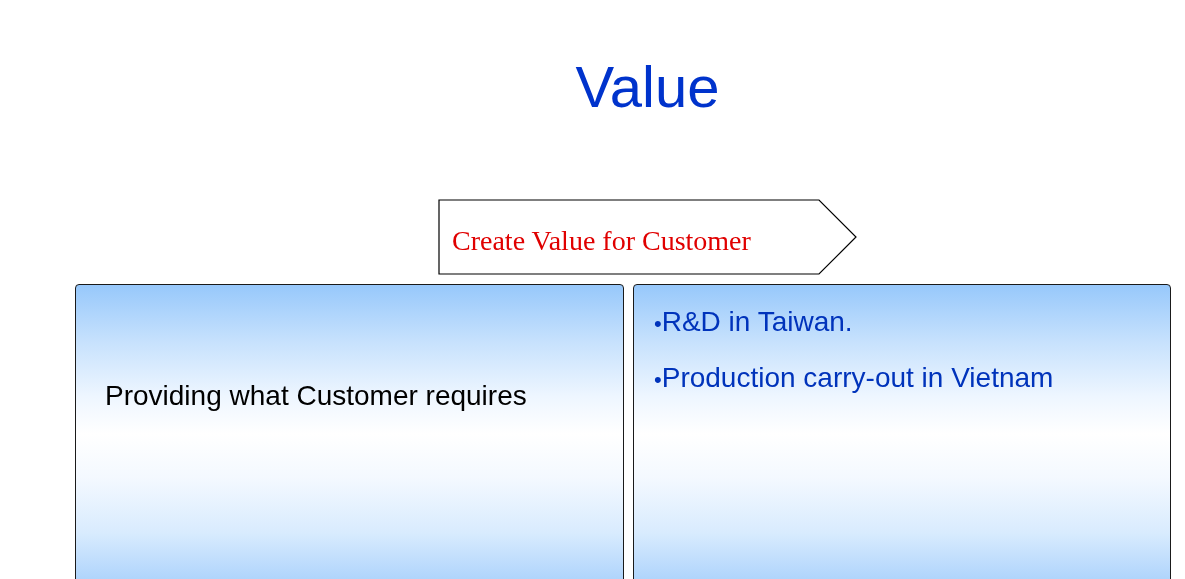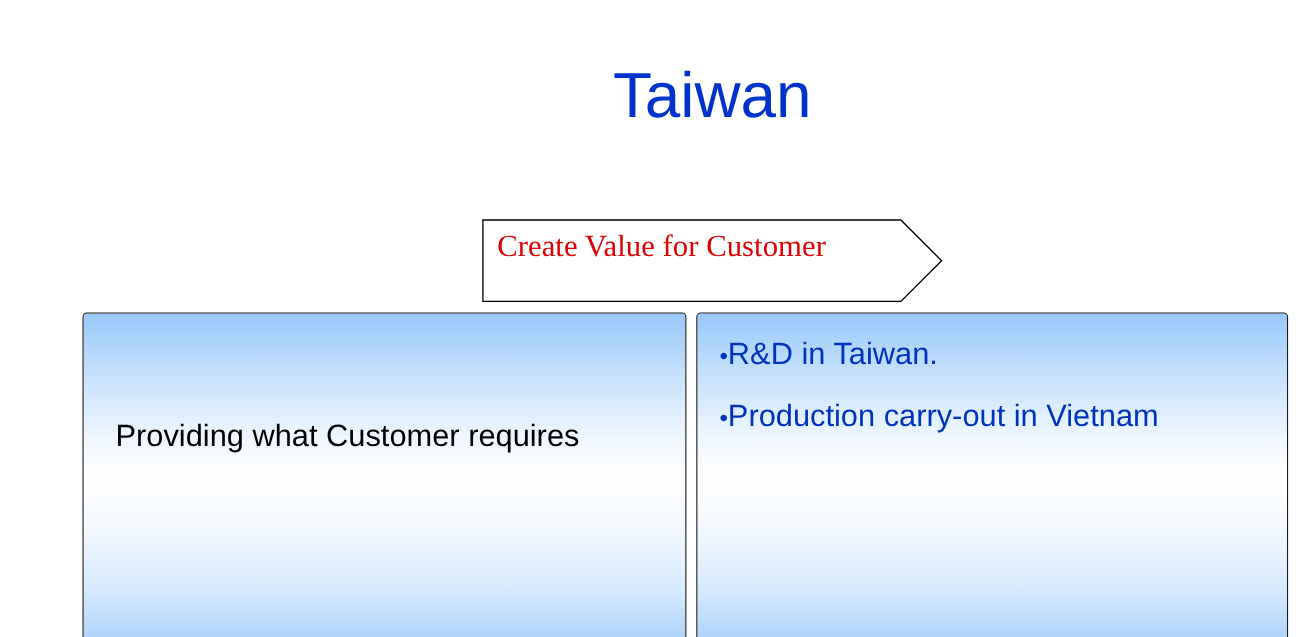--- a/index.html
+++ b/index.html
@@ -33,21 +33,21 @@
       height: 77px;
     }
     .pentagon svg {
       position: absolute;
       left: 0;
       top: 0;
     }
     .pentagon-label {
       position: absolute;
       left: 14px;
-      top: 9px;
+      top: 25px;
       font-family: "Liberation Serif", serif;
       font-size: 28px;
       line-height: 34px;
       color: #e00000;
       white-space: nowrap;
     }
     .rbox {
       position: absolute;
       top: 284px;
       height: 312px;
@@ -101,21 +101,21 @@
     }
     .bullet-glyph {
       font-size: 22px;
     }
   </style>
 </head>
 <body>
 
 <div>
 
-  <div class="slide-title">Taiwan</div>
+  <div class="slide-title">Value</div>
 
   <div class="pentagon">
     <svg width="420" height="77">
       <polygon points="1,1 381,1 418,38 381,75 1,75" fill="#ffffff" stroke="#000000" stroke-width="1.2"></polygon>
     </svg>
     <div class="pentagon-label">Create Value for Customer</div>
   </div>
 
   <div class="rbox box-left">
     <div class="left-text">

